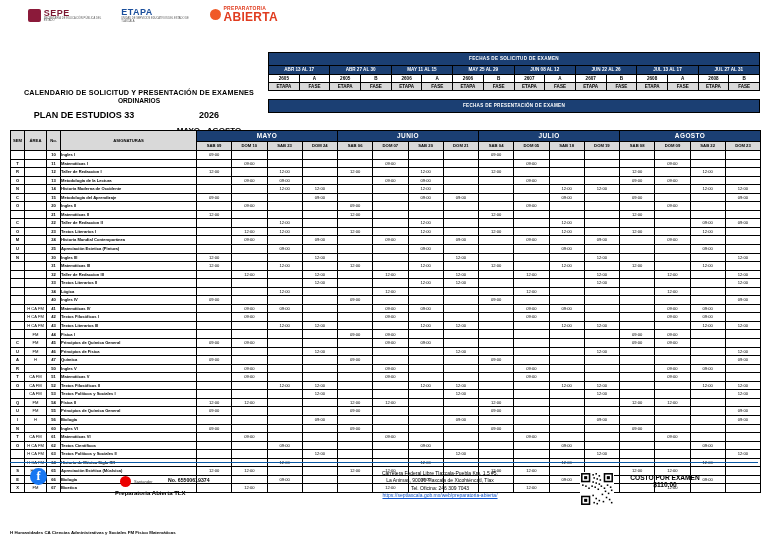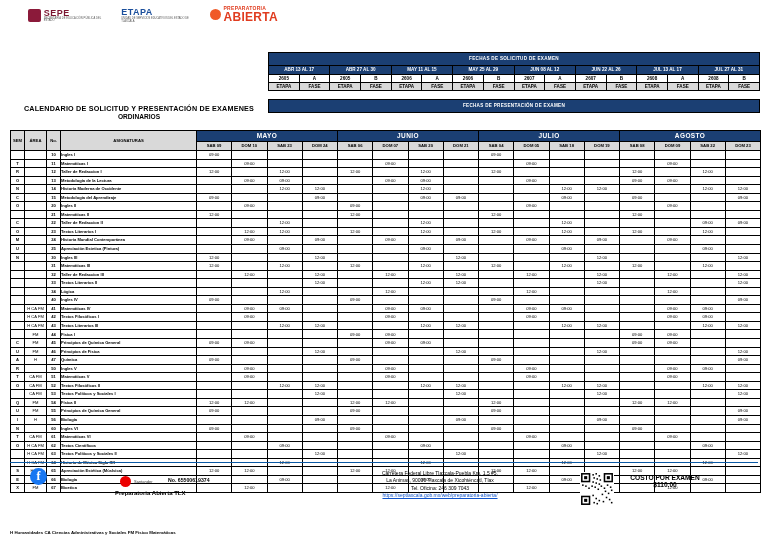--- a/index.html
+++ b/index.html
@@ -15,21 +15,21 @@
   .logo-sepe .t1{font-size:9px;font-weight:bold;color:#7a1530;letter-spacing:.5px;}
   .logo-sepe .t2{font-size:2.6px;color:#555;letter-spacing:.1px;}
   .logo-uset .t1{font-size:9px;font-weight:bold;color:#1b4f9c;letter-spacing:.5px;}
   .logo-uset .t2{font-size:2.6px;color:#555;}
   .logo-prepa{display:flex;align-items:center;gap:2px;}
   .logo-prepa .swoosh{width:11px;height:11px;border-radius:50%;background:#f05a28;}
   .logo-prepa .p1{font-size:5px;font-weight:bold;color:#e03c1f;letter-spacing:.3px;line-height:1;}
   .logo-prepa .p2{font-size:12px;font-weight:bold;color:#e03c1f;letter-spacing:.3px;line-height:1;}
 
   
-  .titleblock{position:absolute;left:10px;top:104px;width:258px;text-align:center;}
+  .titleblock{position:absolute;left:10px;top:88px;width:258px;text-align:center;}
   .tb-line1{font-size:7.2px;font-weight:bold;letter-spacing:.2px;}
   .tb-line2{font-size:6.6px;font-weight:bold;}
   .tb-row{display:flex;justify-content:center;align-items:flex-start;margin-top:6px;}
   .tb-left{width:140px;}
   .tb-right{width:110px;text-align:center;}
   .tb-plan{font-size:9px;font-weight:bold;}
   .tb-asig{font-size:9px;font-weight:bold;margin-top:8px;}
   .tb-year{font-size:9px;font-weight:bold;}
   .tb-months{font-size:8px;font-weight:bold;margin-top:6px;}
 
@@ -163,20 +163,30 @@
           <tr>
             <td class="bar" colspan="16">FECHAS DE PRESENTACIÓN DE EXAMEN</td>
           </tr>
     </tbody>
       </table>
   </div>
 
   <div class="titleblock">
     <div class="tb-line1">CALENDARIO DE SOLICITUD Y PRESENTACIÓN DE EXAMENES</div>
     <div class="tb-line2">ORDINARIOS</div>
+    <div class="tb-row">
+      <div class="tb-left">
+        <div class="tb-plan">PLAN DE ESTUDIOS 33</div>
+        <div class="tb-asig">ASIGNATURAS</div>
+      </div>
+      <div class="tb-right">
+        <div class="tb-year">2026</div>
+        <div class="tb-months">MAYO - AGOSTO</div>
+      </div>
+    </div>
   </div>
 
   <div class="grid">
     <table>
       <colgroup>
         <col style="width:14px">
           <col style="width:22px">
           <col style="width:14px">
           <col style="width:136px">
         <col style="width:35.25px">

